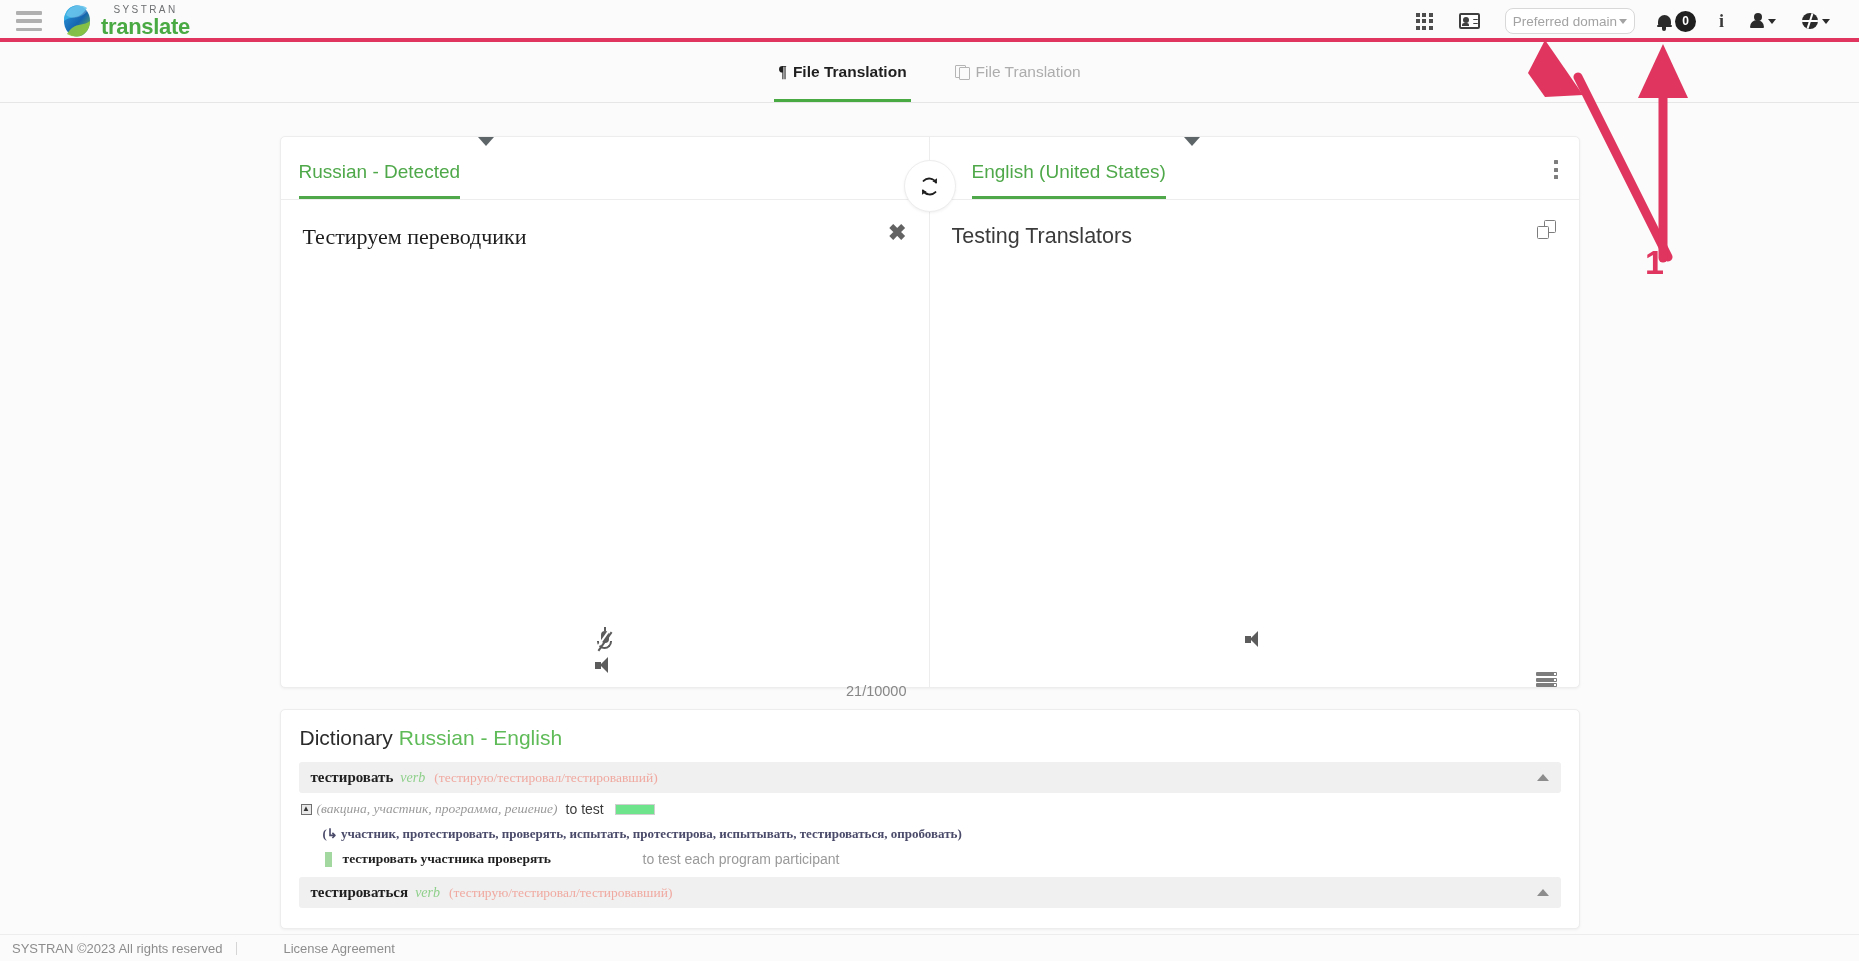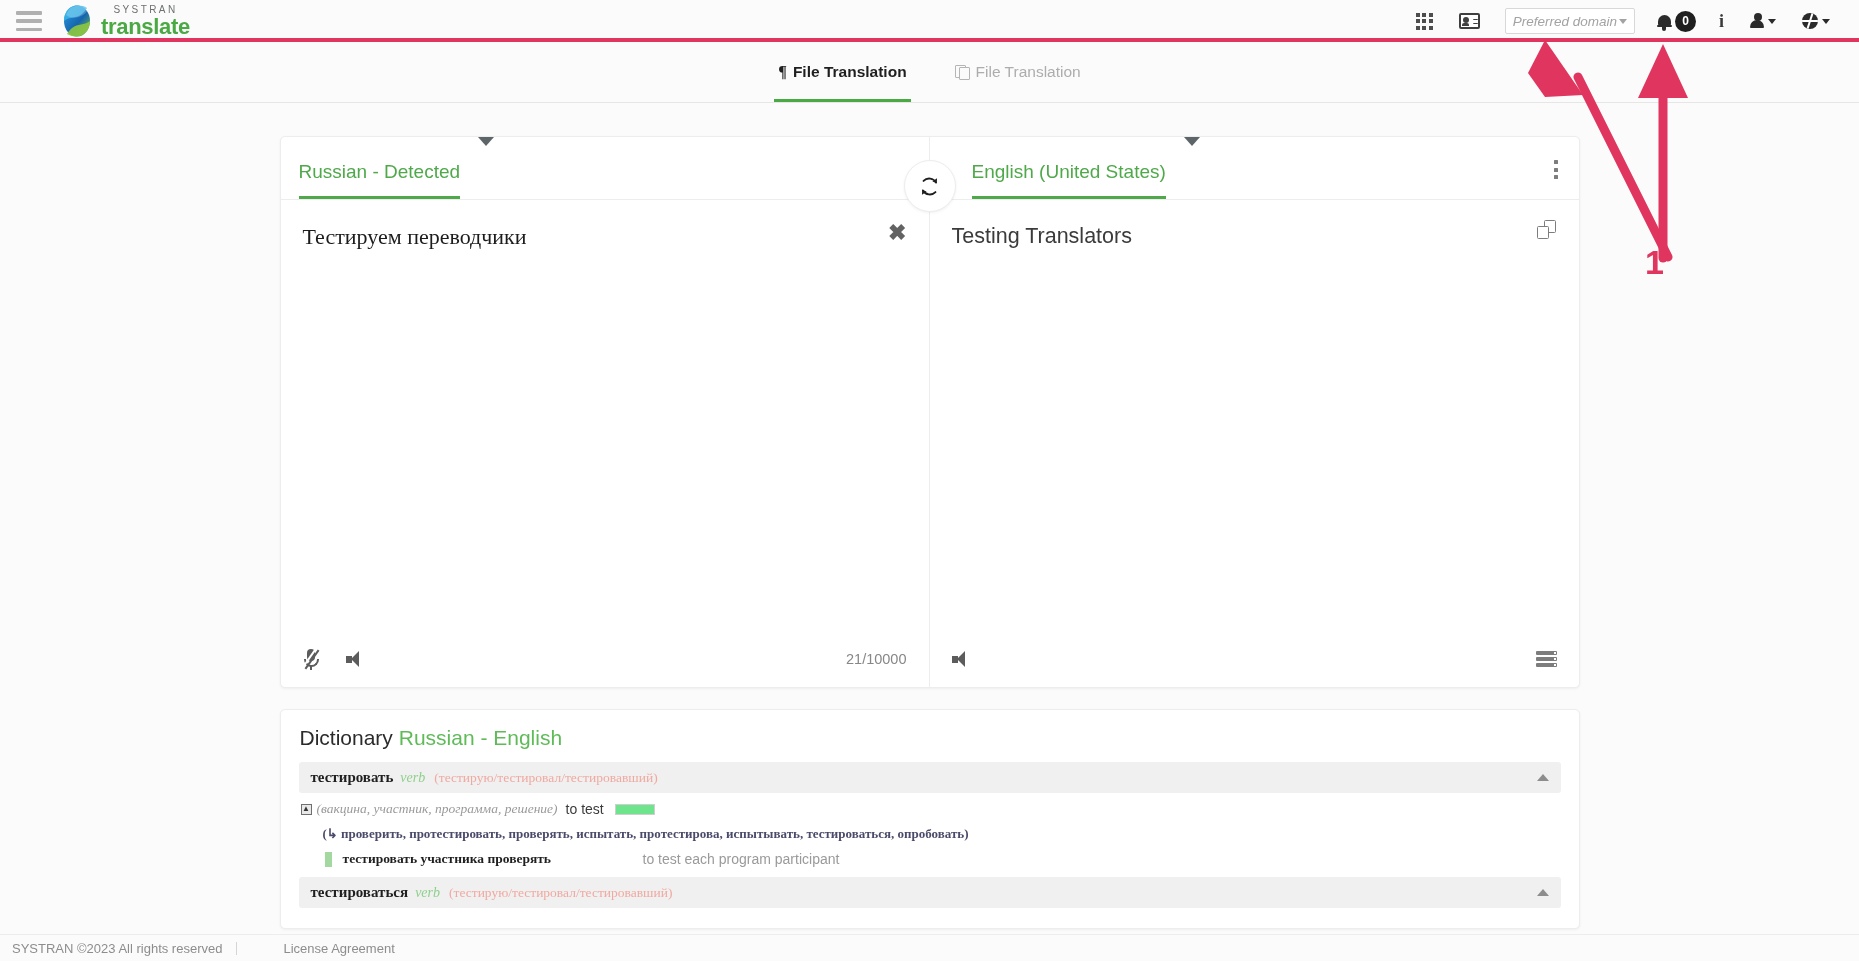--- a/index.html
+++ b/index.html
@@ -66,25 +66,24 @@
     width: 6px; height: 6px; border-radius: 50%; background: #3f3f3f;
   }
   .card-icon::after {
     content: ""; position: absolute; left: 1.5px; bottom: 1.5px;
     width: 7px; height: 3px; border-radius: 2px 2px 0 0; background: #3f3f3f;
     box-shadow: 10px -5px 0 -1px #3f3f3f, 10px -1px 0 -1px #3f3f3f;
   }
 
   .domain-select {
     display: flex; align-items: center; gap: 2px;
-    border: 1px solid #d8d8d8; border-radius: 2px;
+    border: 1px solid #d8d8d8; border-radius: 8px;
     height: 26px; padding: 0 7px; margin: 0 12px;
     font-size: 13.5px; color: #a3a3a3; background: #fff; cursor: pointer;
     white-space: nowrap;
-    font-style: italic;
   }
   .caret-down { width: 0; height: 0; border-left: 4.5px solid transparent; border-right: 4.5px solid transparent; border-top: 5.5px solid currentColor; display:inline-block; }
 
   .bell-wrap { display: flex; align-items: center; gap: 3px; padding: 0 10px; cursor: pointer; }
   .bell { position: relative; width: 15px; height: 17px; }
   .bell::before {
     content: ""; position: absolute; left: 1px; top: 2px; width: 13px; height: 11px;
     background: #2b2b2b; border-radius: 6.5px 6.5px 2px 2px;
   }
   .bell::after {
@@ -190,21 +189,21 @@
   .copy-icon {
     position: absolute; right: 23px; top: 20px; width: 19px; height: 19px; cursor: pointer;
   }
   .copy-icon span {
     position: absolute; border: 1.7px solid #7d7d7d; border-radius: 1.5px; background: #fff;
   }
   .copy-icon .s1 { left: 0; bottom: 0; width: 12px; height: 13px; }
   .copy-icon .s2 { right: 0; top: 0; width: 12px; height: 13px; }
 
   .pane-foot {
-    height: 56px; display: flex; align-items: center; padding: 0 22px; gap: 26px;
+    height: 56px; display: flex; align-items: center; padding: 0 22px; gap: 26px; flex-direction: column;
   }
   .mic-off { position: relative; width: 17px; height: 21px; cursor: pointer; }
   .mic-off .cap { position:absolute; left:4.5px; top:0; width:8px; height:12px; border-radius:4px; background:#5c5c5c; }
   .mic-off .base { position:absolute; left:1px; top:10px; width:15px; height:8px; border:2px solid #5c5c5c; border-top:none; border-radius:0 0 8px 8px; }
   .mic-off .stem { position:absolute; left:7.5px; bottom:0; width:2px; height:4px; background:#5c5c5c; }
   .mic-off .slash { position:absolute; left:8px; top:-1px; width:2px; height:23px; background:#5c5c5c; transform: rotate(35deg); box-shadow: -3px 0 0 0 #fff; }
   .speaker { position: relative; width: 19px; height: 16px; cursor: pointer; }
   .speaker .body { position:absolute; left:0; top:4.5px; width:6px; height:7px; background:#5c5c5c; }
   .speaker .cone { position:absolute; left:5px; top:0; width:0; height:0;
     border-top:8px solid transparent; border-bottom:8px solid transparent; border-right:8px solid #5c5c5c; }
@@ -459,21 +458,21 @@
       </div>
 
       <div class="dict-body">
         <div class="dline1">
           <span class="expander">▲</span>
           <span class="dctx">(вакцина, участник, программа, решение)</span>
           <span class="dtrans">to test</span>
           <span class="greenbar"></span>
         </div>
 
-        <div class="dsyn">(↳ проверить, протестировать, проверять, испытать, протестирова, испытывать, тестироваться, опробовать)</div>
+        <div class="dsyn">(↳ участник, протестировать, проверять, испытать, протестирова, испытывать, тестироваться, опробовать)</div>
 
         <div class="dexample">
           <span class="ex-mark"></span>
           <span class="ex-src">тестировать участника проверять</span>
           <span class="ex-tgt">to test each program participant</span>
         </div>
       </div>
 
       <div class="dict-entry-head second">
         <span class="dw">тестироваться</span>

